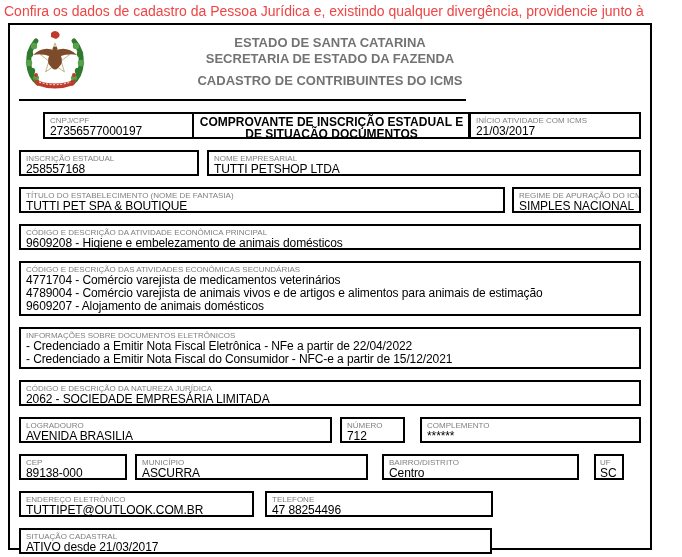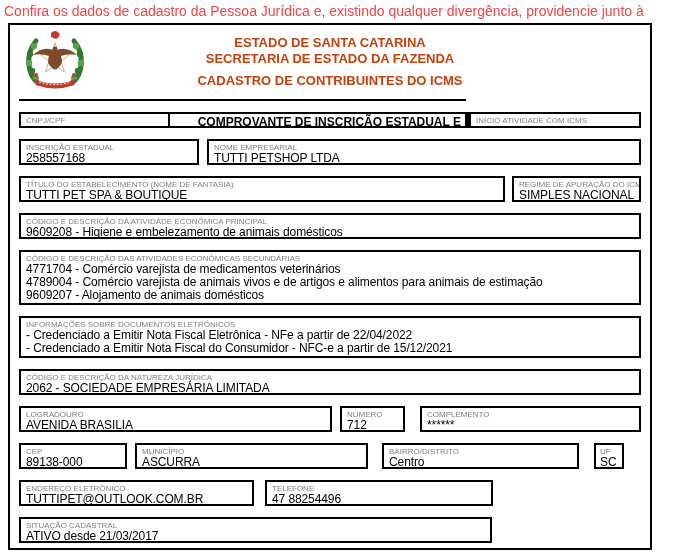--- a/index.html
+++ b/index.html
@@ -14,36 +14,36 @@
   }
   .certificate{
     position:relative;box-sizing:border-box;
     margin-left:8px;width:644px;height:527px;
     border:2px solid #000;background:#fff;
     padding:0 9px;
   }
   .doc-header{position:relative;height:70px;}
   .emblem{position:absolute;left:3px;top:5px;}
   .doc-titles{text-align:center;padding-top:10px;}
-  .doc-title-line{font-size:13px;font-weight:bold;color:#c2410c;line-height:16px;letter-spacing:0;}
+  .doc-title-line{font-size:13px;font-weight:bold;color:#737373;line-height:16px;letter-spacing:0;}
   .doc-title-line.third{margin-top:6px;}
   .header-divider{width:447px;border-top:2px solid #000;margin-top:4px;}
   .rows{margin-top:11px;}
   .row{display:flex;margin-bottom:11px;}
   .box{
     box-sizing:border-box;border:2px solid #000;background:#fff;
     height:26px;padding:2px 4px 1px 5px;overflow:hidden;
   }
   .box.auto{height:auto;}
   .lbl{font-size:8px;color:#7f7f7f;line-height:9px;white-space:nowrap;}
   .val{font-size:12px;font-weight:normal;color:#000;line-height:13px;white-space:nowrap;letter-spacing:-0.1px;}
-  .toprow{display:flex;padding:0;height:16px;}
+  .toprow{display:flex;padding:0;height:27px;margin-left:24px;}
   .toprow .cell{box-sizing:border-box;padding:2px 4px 1px 5px;}
   .toprow .cell-left{width:149px;border-right:2px solid #000;}
-  .toprow .cell-mid{flex:1;border-right:6px solid #000000;text-align:right;padding-top:2px;}
+  .toprow .cell-mid{flex:1;border-right:3px solid #000000;text-align:center;padding-top:2px;}
   .toprow .cell-right{width:168px;}
   .cert-title{font-size:12px;font-weight:bold;line-height:12px;color:#000;white-space:nowrap;}
   
   .w-ie{width:180px;margin-right:8px;}
   .w-nome{flex:1;}
   .w-fantasia{width:486px;margin-right:7px;}
   .w-regime{flex:1;}
   .w-full{width:100%;}
   .w-logradouro{width:313px;margin-right:8px;}
   .w-numero{width:65px;margin-right:15px;}

